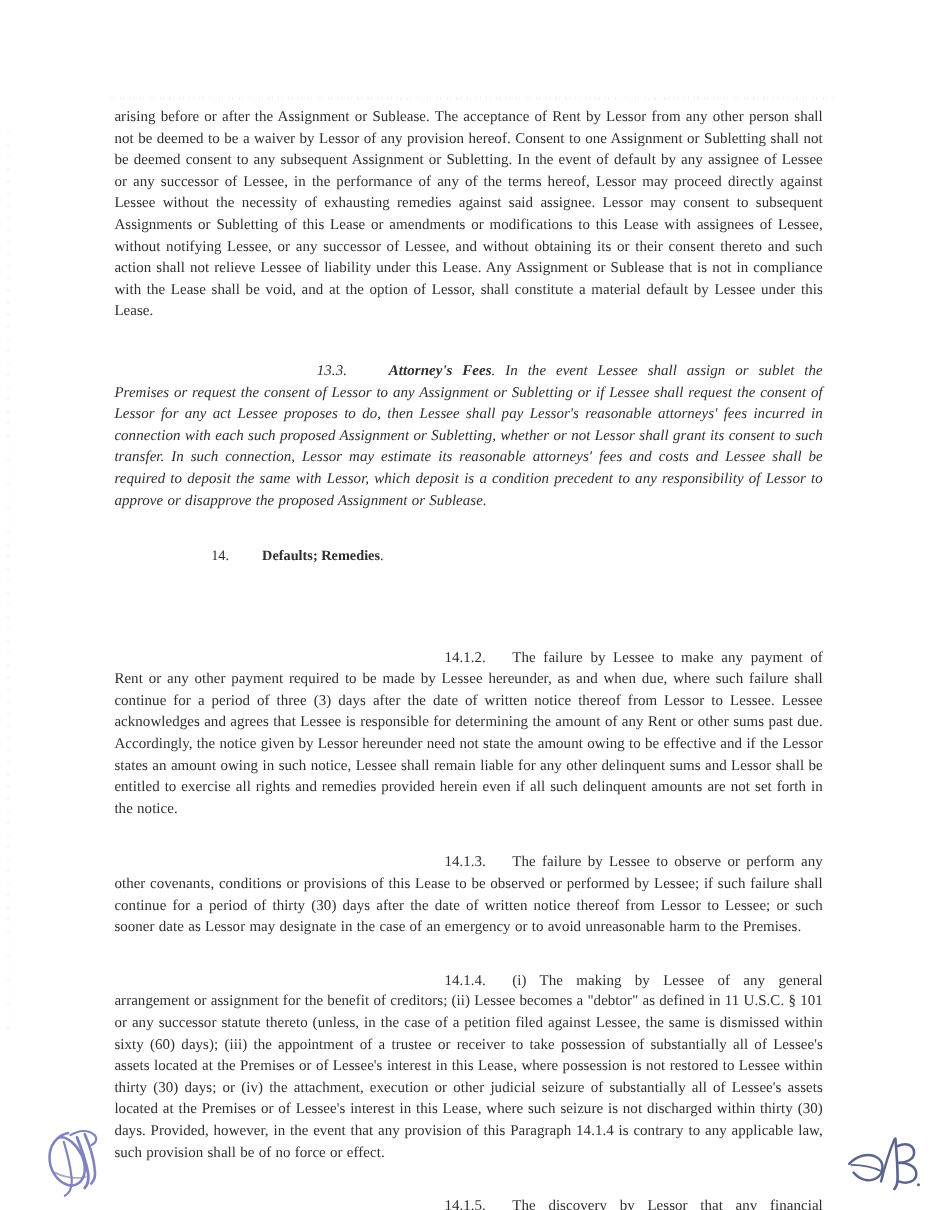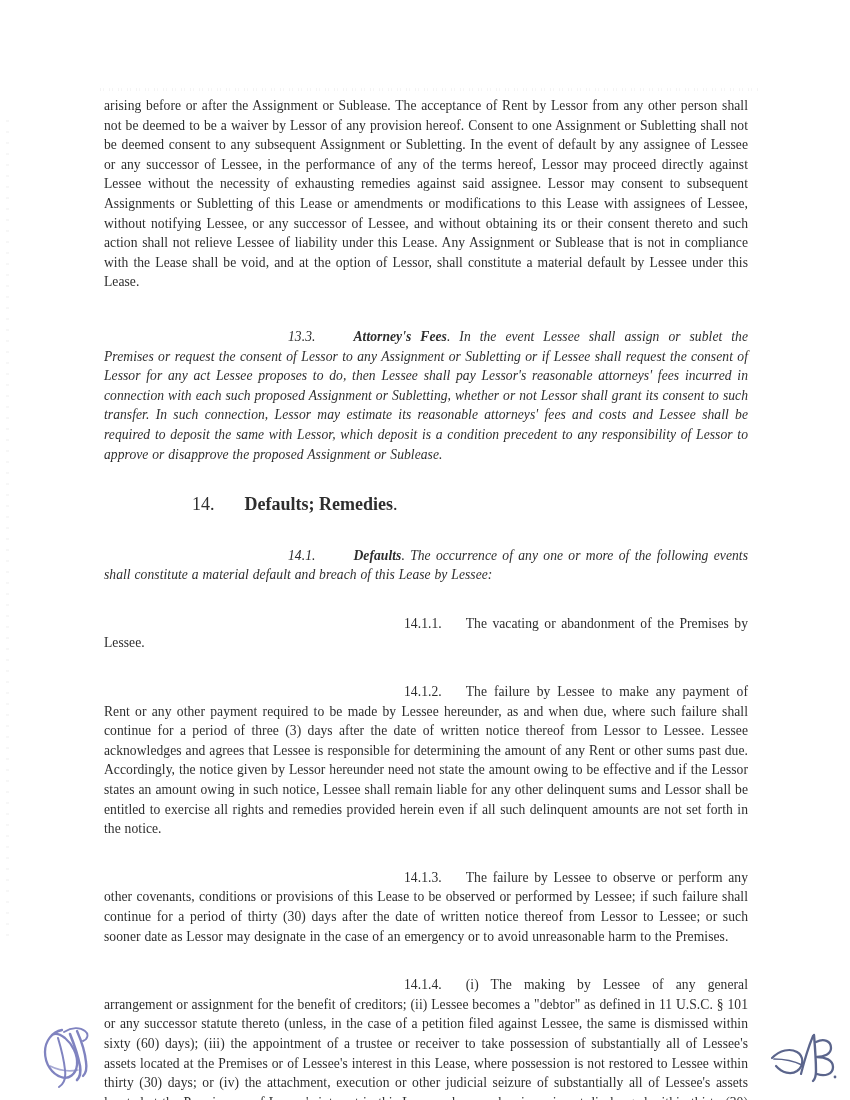--- a/index.html
+++ b/index.html
@@ -74,21 +74,21 @@
   }
   
   .tab-a { display: inline-block; width: 38px; }
   .tab-b { display: inline-block; width: 30px; }
   .tab-c { display: inline-block; width: 24px; }
 
   .bold { font-weight: bold; }
 
   .heading-line {
     margin: 0;
-    font-size: 18px;
+    font-size: 13px;
     line-height: 19.6px;
     text-indent: 46px;
     color: #2e2e2e;
   }
 
   
   .ink {
     position: absolute;
     pointer-events: none;
   }
@@ -121,25 +121,23 @@
     <div class="gap-lg"></div>
 
     <p class="para indent-2"><span class="num">13.3.</span><span class="tab-a"></span><span class="bold">Attorney's Fees</span><span>. In the event Lessee shall assign or sublet the Premises or request the consent of Lessor to any Assignment or Subletting or if Lessee shall request the consent of Lessor for any act Lessee proposes to do, then Lessee shall pay Lessor's reasonable attorneys' fees incurred in connection with each such proposed Assignment or Subletting, whether or not Lessor shall grant its consent to such transfer. In such connection, Lessor may estimate its reasonable attorneys' fees and costs and Lessee shall be required to deposit the same with Lessor, which deposit is a condition precedent to any responsibility of Lessor to approve or disapprove the proposed Assignment or  Sublease.</span></p>
 
     <div class="gap-lg"></div>
 
     <p class="heading-line"><span class="num">14.</span><span class="tab-b"></span><span class="bold">Defaults; Remedies</span><span>.</span></p>
 
     <div class="gap-lg"></div>
 
-    <p class="para indent-2"><span class="num">14.1.</span><span class="tab-a"></span><span class="bold">Defaults</span><span>. The occurrence of any one or more of the following events shall constitute a material default and breach of this Lease by Lessee:</span></p>
 
     <div class="gap-md"></div>
 
-    <p class="para indent-3"><span class="num">14.1.1.</span><span class="tab-c"></span><span>The vacating or abandonment of the Premises by Lessee.</span></p>
 
     <div class="gap-md"></div>
 
     <p class="para indent-3"><span class="num">14.1.2.</span><span class="tab-c"></span><span>The failure by Lessee to make any payment of Rent or any other payment required to be made by Lessee hereunder, as and when due, where such failure shall continue for a period of three (3) days after the date of written notice thereof from Lessor to Lessee.  Lessee acknowledges and agrees that Lessee is responsible for determining the amount of any Rent or other sums past due.  Accordingly, the notice given by Lessor hereunder need not state the amount owing to be effective and if the Lessor states an amount owing in such notice, Lessee shall remain liable for any other delinquent sums and Lessor shall be entitled to exercise all rights and remedies provided herein even if all such delinquent amounts are not set forth in the notice.</span></p>
 
     <div class="gap-md"></div>
 
     <p class="para indent-3"><span class="num">14.1.3.</span><span class="tab-c"></span><span>The failure by Lessee to observe or perform any other covenants, conditions or provisions of this Lease to be observed or performed by Lessee; if such failure shall continue for a period of thirty (30) days after the date of written notice thereof from Lessor to Lessee; or such sooner date as Lessor may designate in the case of an emergency or to avoid unreasonable harm to the Premises.</span></p>
 
     <div class="gap-md"></div>

